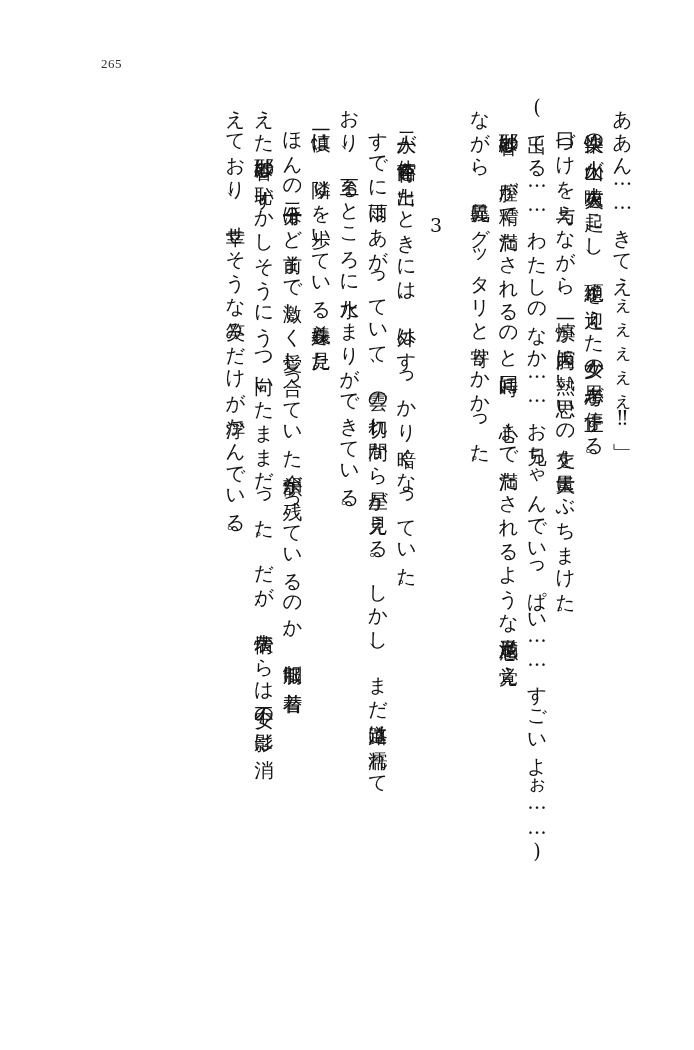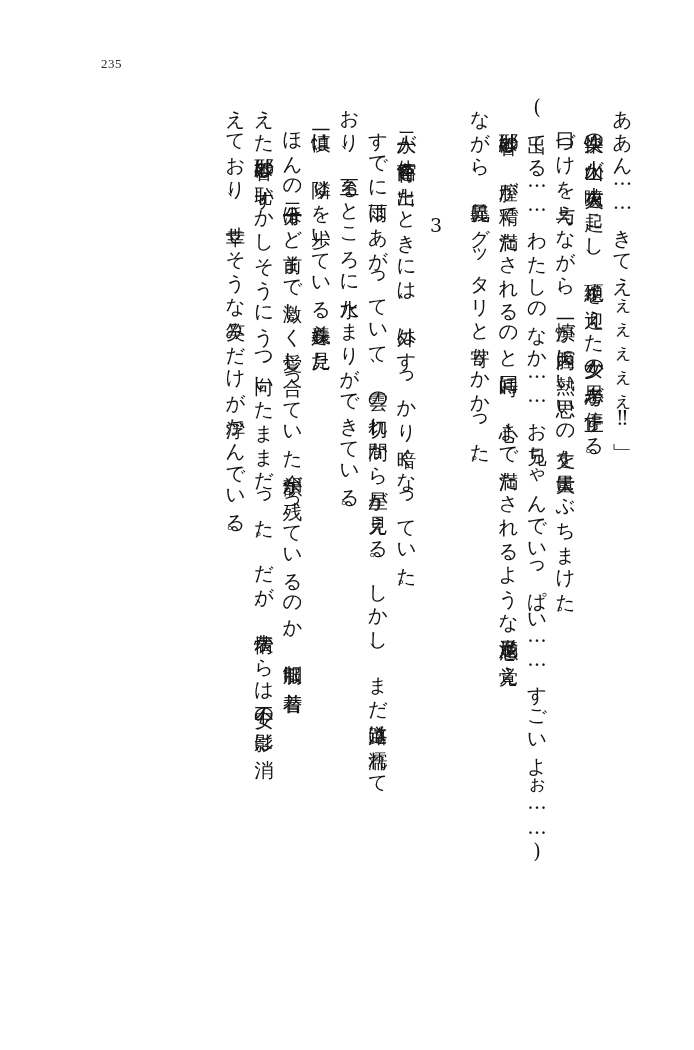--- a/index.html
+++ b/index.html
@@ -67,21 +67,21 @@
   .spacer-col {
     width: 14px;
     height: 870px;
   }
 </style>
 </head>
 <body>
 
 <div class="page">
 
-  <div class="page-number">235</div>
+  <div class="page-number">265</div>
 
   <div class="text-body">
     <div class="col">ああん……きてえぇぇぇぇぇ‼」</div>
     <div class="col indent">快楽の火山が大噴火を起こし、絶頂を迎えた少女の思考が停止する。</div>
     <div class="col indent">口づけを与えながら、慎一が膣内に熱い思いの丈を大量にぶちまけた。</div>
     <div class="col">(出てる……わたしのなか……お兄ちゃんでいっぱい……すごいよぉ……)</div>
     <div class="col indent">紗耶香は、膣が精で満たされるのと同時に、心まで満たされるような満足感を覚え</div>
     <div class="col">ながら、義兄にグッタリと寄りかかった。</div>
     <div class="spacer-col"></div>
     <div class="section-marker">3</div>

